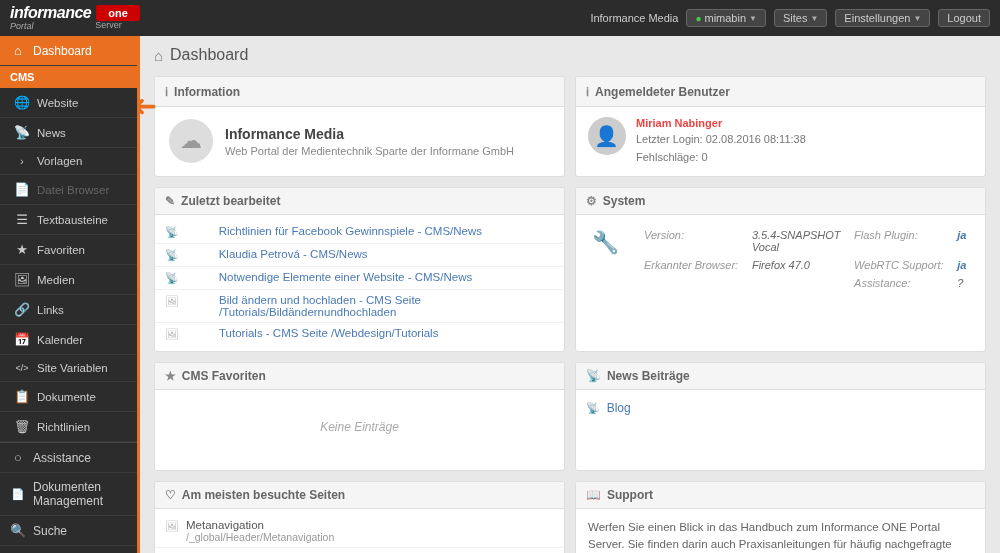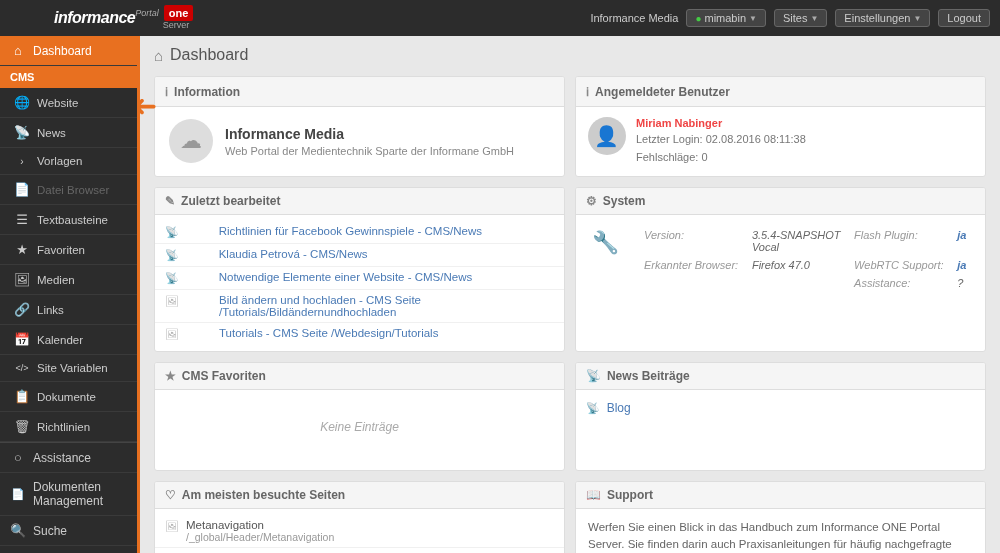--- a/index.html
+++ b/index.html
@@ -24,21 +24,21 @@
       font-size: 16px;
       font-style: italic;
       font-weight: bold;
       letter-spacing: -0.5px;
     }
     .logo-one {
       background: #c00;
       color: #fff;
       font-size: 11px;
       font-weight: bold;
-      padding: 2px 5px;
+      padding: 2px 12px;
       margin-left: 3px;
       border-radius: 2px;
     }
     .logo-server { color: #aaa; font-size: 9px; margin-left: 2px; }
     .top-nav-right {
       display: flex;
       align-items: center;
       gap: 8px;
       font-size: 11px;
     }
@@ -241,21 +241,21 @@
 
     
     .handbuch-body { padding: 10px 12px; font-size: 11.5px; color: #666; line-height: 1.5; }
     .content-wrapper { position: relative; }
   </style>
 </head>
 <body>
 
 <div class="top-nav">
   <div class="top-nav-logo">
-    <div style="display:flex;flex-direction:row;line-height:1.1;margin-left:44px;">
+    <div style="display:flex;flex-direction:column;line-height:1.1;">
       <span class="logo-informance">informance</span>
       <span style="color:#aaa;font-size:9px;font-style:italic;">Portal</span>
     </div>
     <div style="display:flex;flex-direction:column;margin-left:2px;line-height:1.1;">
       <span class="logo-one">one</span>
       <span class="logo-server">Server</span>
     </div>
   </div>
   <div class="top-nav-right">
     <span class="site-name">Informance Media</span>

